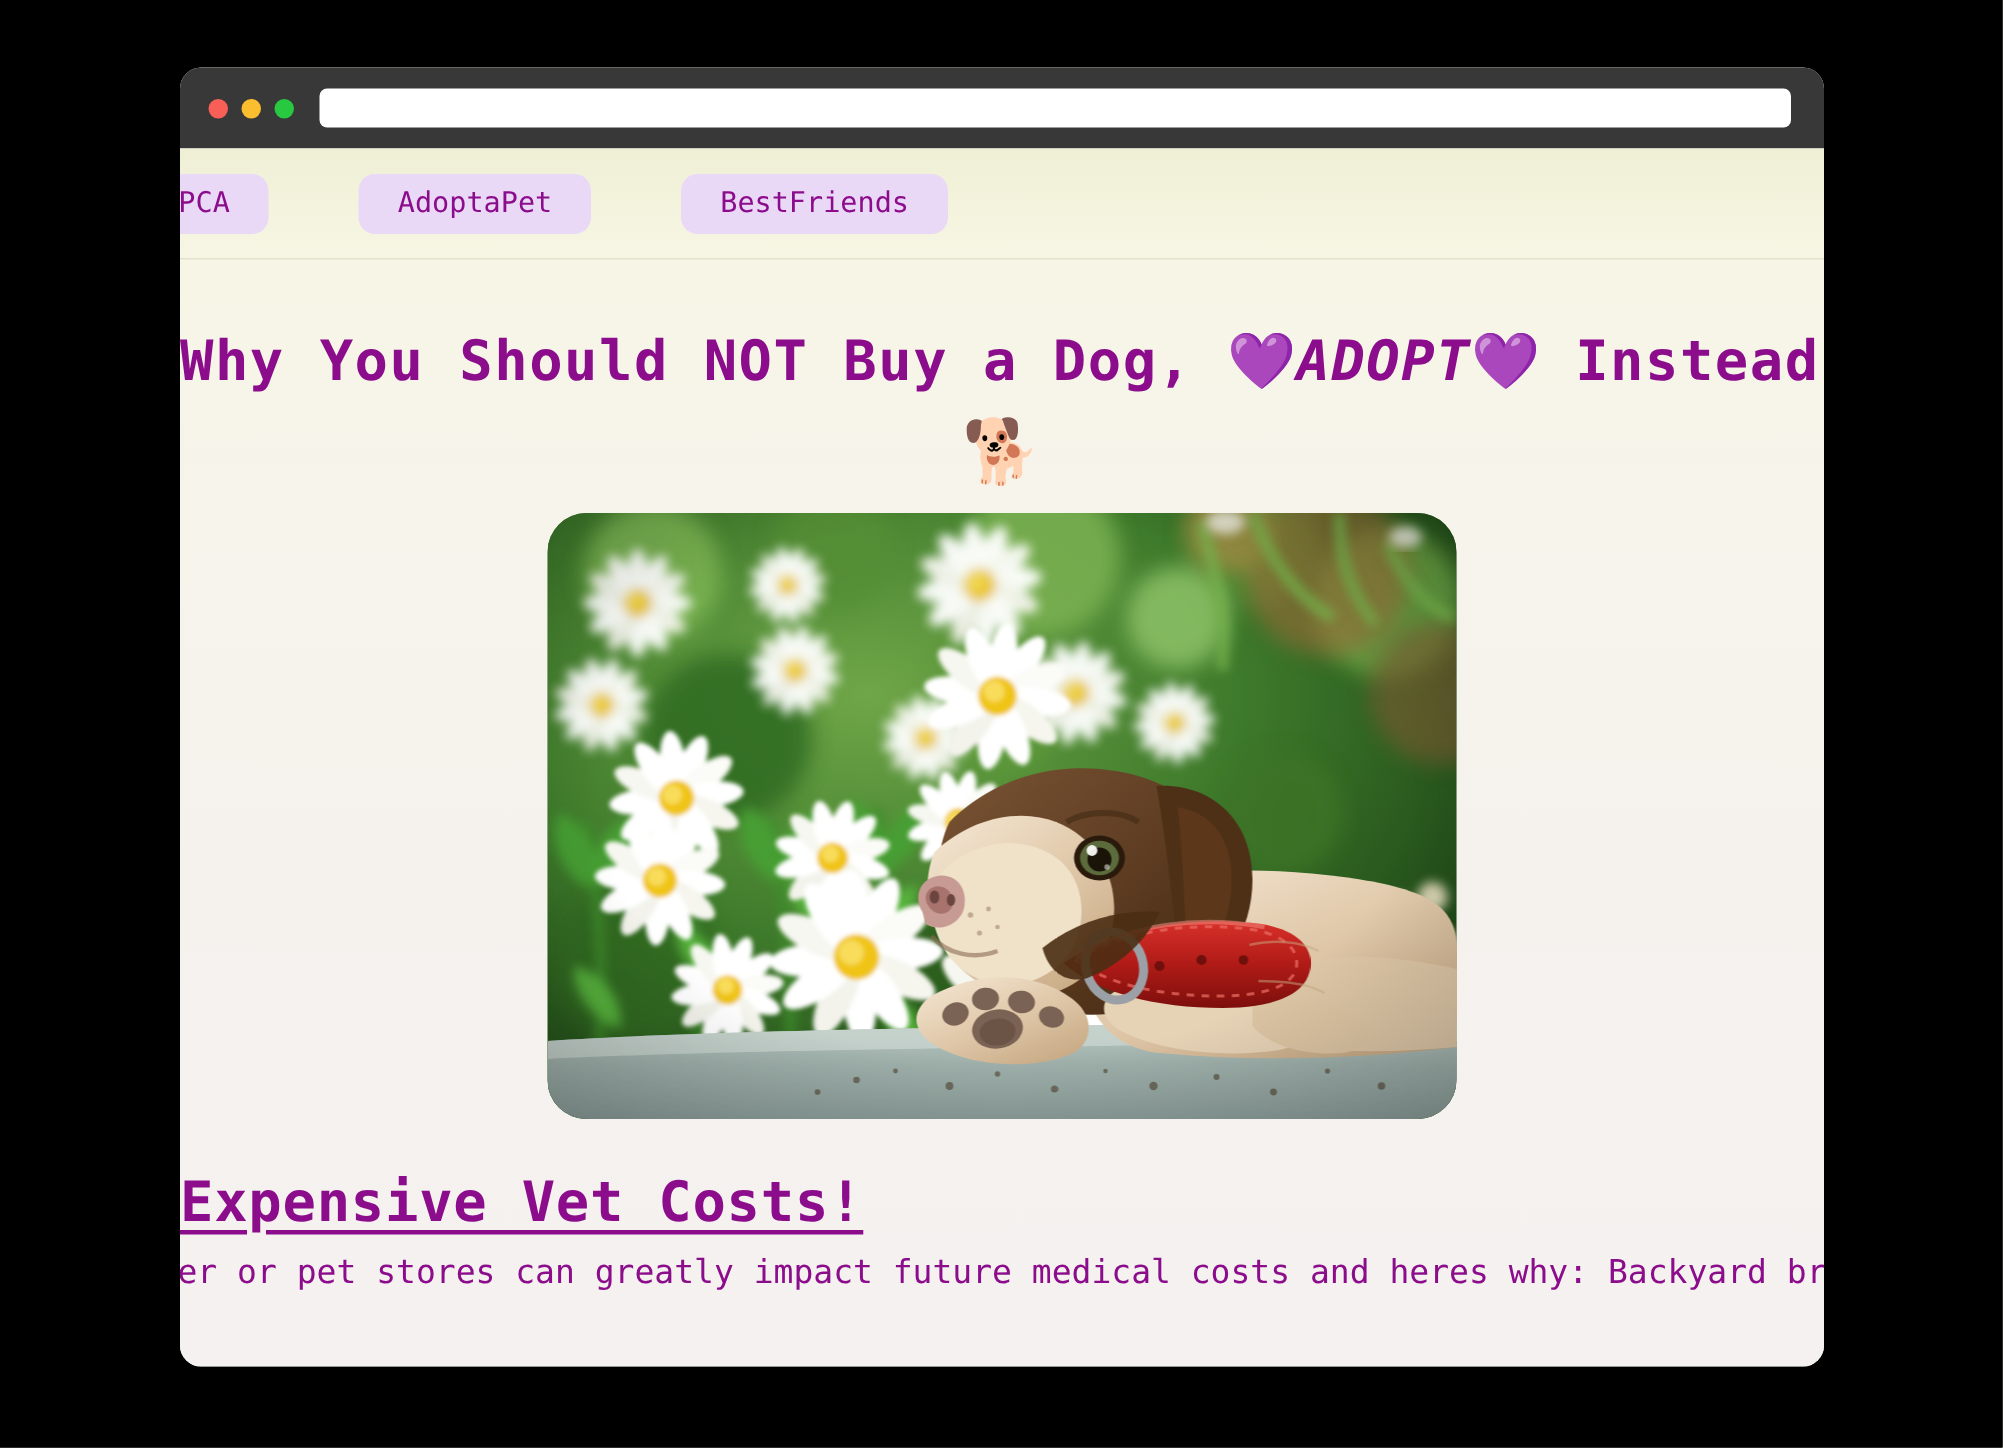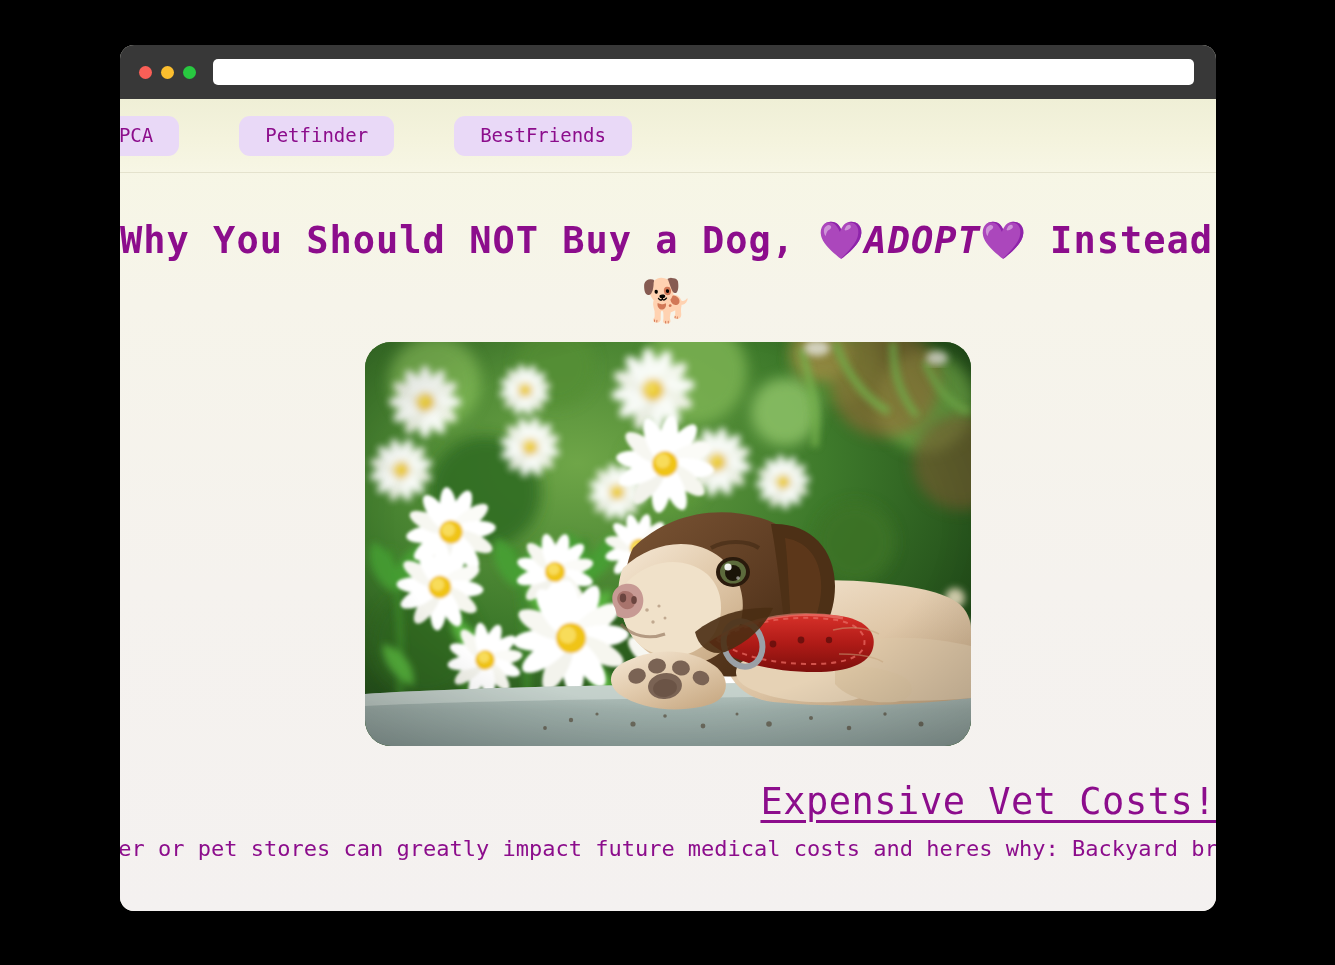--- a/index.html
+++ b/index.html
@@ -161,24 +161,24 @@
     overflow: hidden;
     position: relative;
     background: #3f6b2c;
   }
   .photo-wrap svg { display: block; width: 100%; height: 100%; }
 
   
   .subhead {
     margin: 0;
     padding-top: 34px;
-    text-align: right;
+    text-align: left;
     font-family: "DejaVu Sans Mono", "Liberation Mono", monospace;
     font-size: 37px;
-    font-weight: normal;
+    font-weight: bold;
     color: #8c0d8c;
     text-decoration: underline;
     text-underline-offset: 6px;
     letter-spacing: 0.5px;
     white-space: nowrap;
   }
 
   
   .body-para-row {
     position: absolute;
@@ -214,21 +214,21 @@
         <span class="dot dot-max"></span>
       </div>
       <input class="address-bar" type="text" value="" style="">
     </div>
 
     <div class="viewport">
 
       <div class="navbar">
         <div class="nav-inner">
           <button class="nav-pill">ASPCA</button>
-          <button class="nav-pill">Petfinder</button>
+          <button class="nav-pill">AdoptaPet</button>
           <button class="nav-pill">BestFriends</button>
 
         </div>
       </div>
 
       <div class="content">
 
         <h1 class="headline"><span>Why You Should NOT Buy a Dog, </span><span class="heart">💜</span><span class="adopt-word">ADOPT</span><span class="heart">💜</span><span> Instead</span></h1>
 
         <div class="dog-emoji-row">🐕</div>

